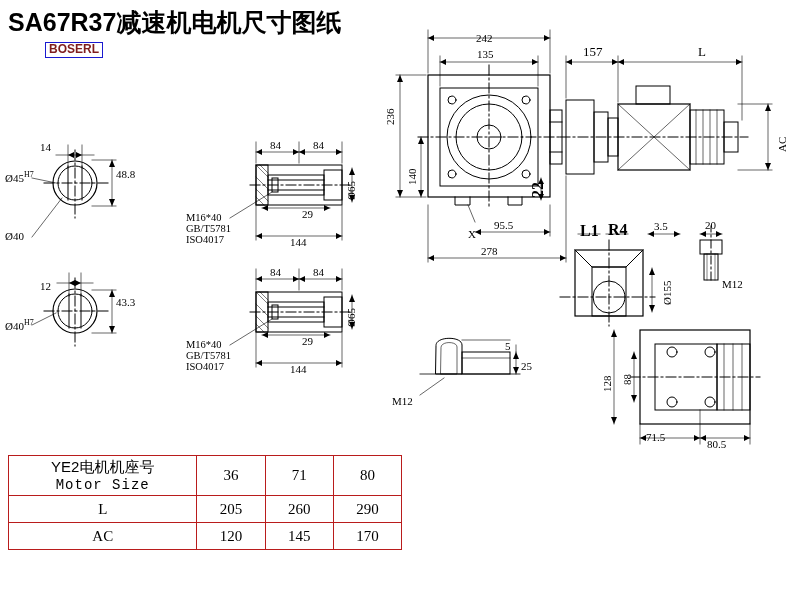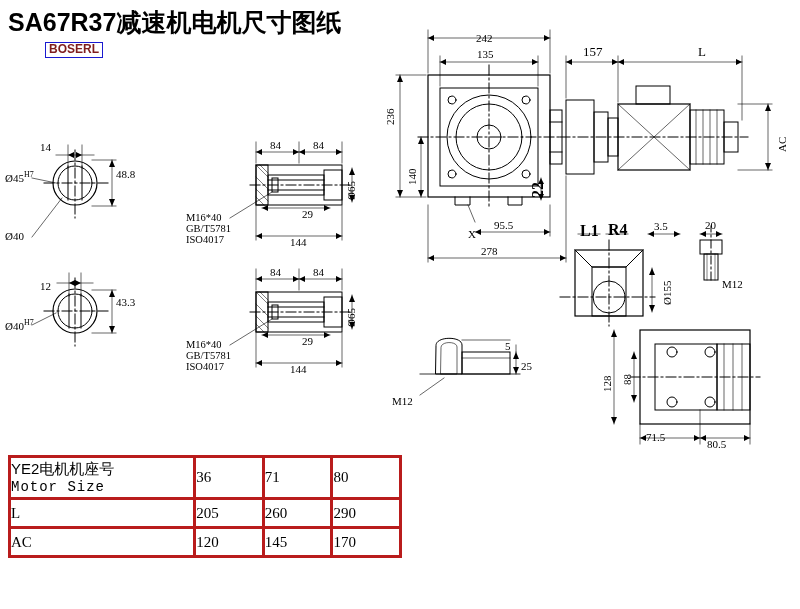--- a/index.html
+++ b/index.html
@@ -19,21 +19,21 @@
   }
   svg{position:absolute;left:0;top:0;}
   .dim{font-family:"Liberation Serif", serif;font-size:11px;}
   .dim-s{font-family:"Liberation Serif", serif;font-size:16px;font-weight:bold;}
   .note{font-family:"Liberation Serif", serif;font-size:10.5px;}
   
   #spec-table{
     left:8px;top:455px;width:394px;border-collapse:collapse;
     font-family:"Liberation Serif", serif;font-size:15px;
   }
-  #spec-table td{border:3px solid #b91c1c;text-align:left;padding:2px 0;height:22px;}
+  #spec-table td{border:1px solid #b91c1c;text-align:center;padding:2px 0;height:22px;}
   #spec-table td.hdr-label{width:190px;}
   #spec-table td.val{width:68px;}
   .cn{font-family:"Liberation Sans", sans-serif;font-size:15px;}
   .mono{font-family:"Liberation Mono", monospace;font-size:14px;letter-spacing:1px;}
 </style>
 </head>
 <body>
 
 <div class="abs" id="title">SA67R37减速机电机尺寸图纸</div>
 <div class="abs" id="logo">BOSERL</div>

